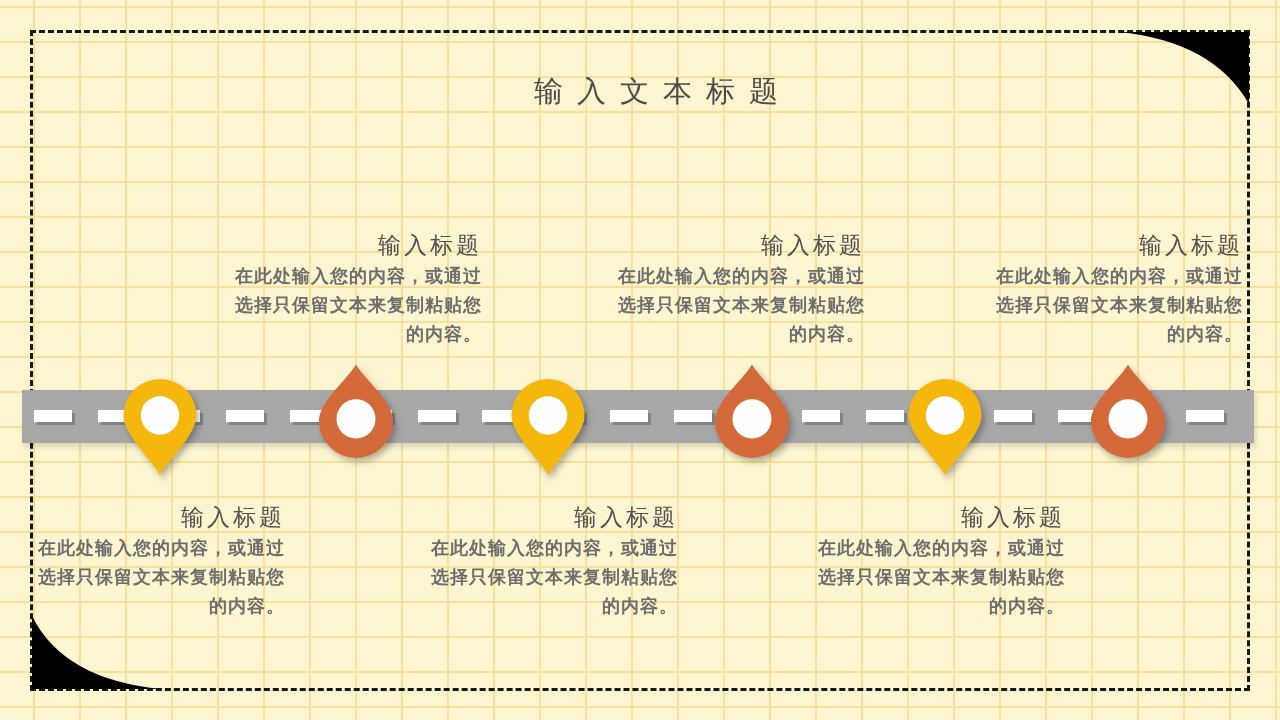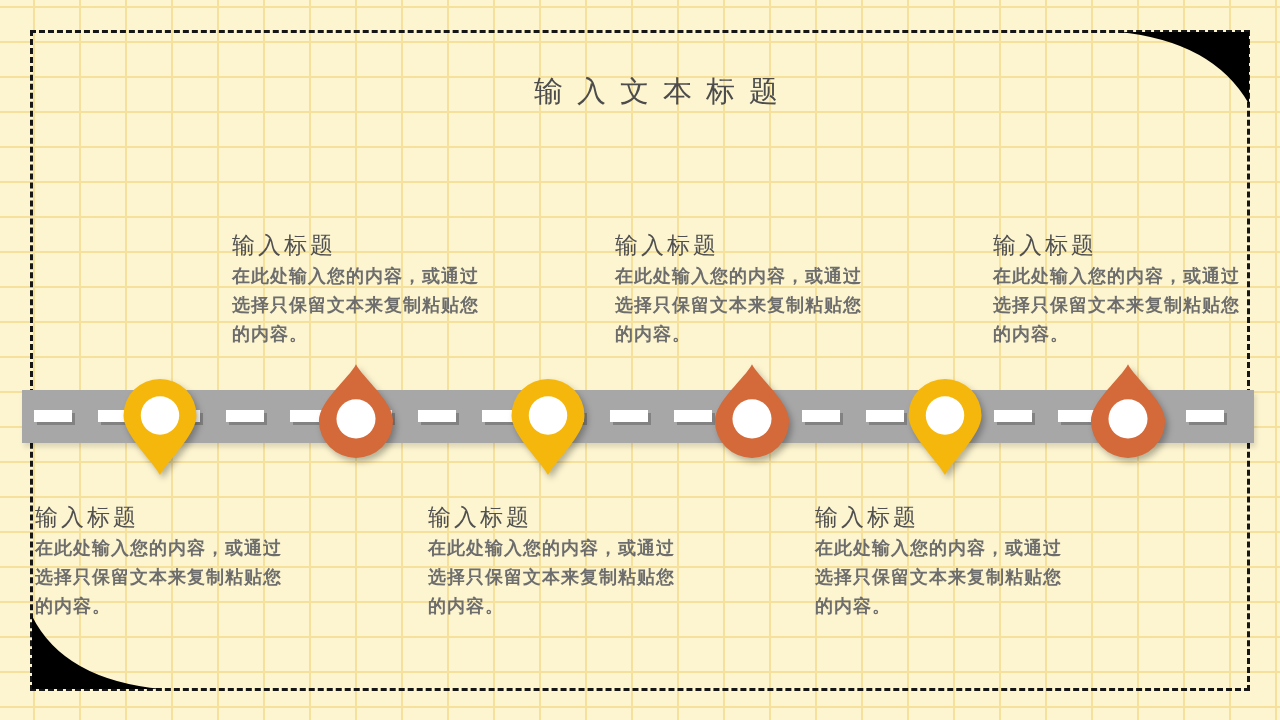--- a/index.html
+++ b/index.html
@@ -47,21 +47,21 @@
     background-image:repeating-linear-gradient(90deg, var(--road-dash,#fff) 0 38px, transparent 38px 64px);
   }
   .pin{
     position:absolute;z-index:2;
     filter:drop-shadow(3px 4px 3px rgba(0,0,0,0.28));
   }
   .pin svg{display:block;}
   .pin-yellow{color:var(--pin-yellow,#f5b70c);}
   .pin-orange{color:var(--pin-orange,#d4693a);}
   .text-block{
-    position:absolute;width:250px;text-align:left;z-index:2;
+    position:absolute;width:250px;text-align:right;z-index:2;
   }
   .tb-heading{
     font-size:23px;letter-spacing:3px;line-height:30px;
     color:var(--heading-text,#505050);
     margin-bottom:2px;
   }
   .tb-body{
     font-size:18px;letter-spacing:1px;line-height:29px;
     color:var(--body-text,#6d6d6d);
     font-weight:bold;

